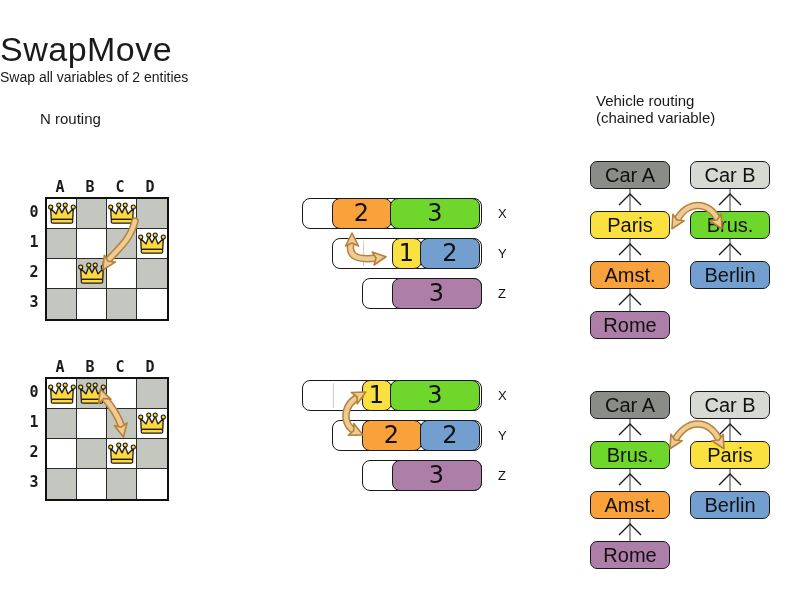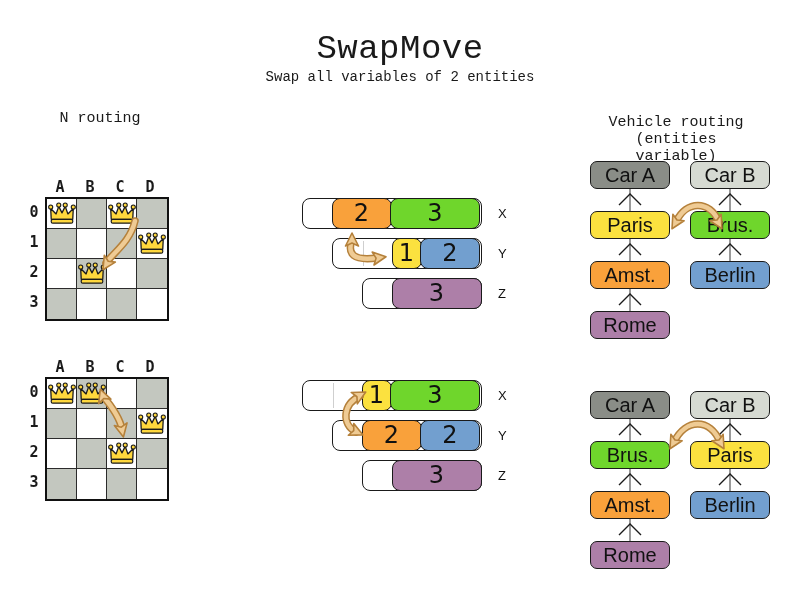--- a/index.html
+++ b/index.html
@@ -1,19 +1,19 @@
 <!DOCTYPE html>
 <html><head>
 <meta charset="utf-8">
 <style>
   html,body{margin:0;padding:0;background:#ffffff;}
   #stage{position:relative;width:800px;height:600px;background:#ffffff;overflow:hidden;
          font-family:"Liberation Sans",sans-serif;color:#1a1a1a;}
   .abs{position:absolute;}
-  .ctr{text-align:center;font-family:Liberation Mono, monospace;}
+  .ctr{}
   #title{left:0;right:0;top:30px;font-size:34px;letter-spacing:.5px;}
   #subtitle{left:0;right:0;top:69px;font-size:14px;}
   .col-header{font-size:15px;}
   
   .board{position:absolute;border:2px solid #111;box-sizing:content-box;}
   .cell{position:absolute;width:30px;height:30px;box-sizing:border-box;border-right:1px solid #2b2b2b;border-bottom:1px solid #2b2b2b;}
   .cell.last-col{border-right:none;}
   .cell.last-row{border-bottom:none;}
   .board-label{position:absolute;font-family:"DejaVu Sans Mono",monospace;font-weight:bold;font-size:15px;color:#1a1a1a;width:30px;text-align:center;}
   .queen{position:absolute;width:28px;height:26px;}
@@ -30,23 +30,23 @@
   #arrow-layer{left:0;top:0;pointer-events:none;}
 </style>
 </head>
 <body>
 
 <div id="stage">
   <div id="title" class="abs ctr">SwapMove</div>
   <div id="subtitle" class="abs ctr">Swap all variables of 2 entities</div>
 
   <div class="abs ctr col-header" style="left:40px;top:110px;width:120px;">N routing</div>
-  <div class="abs ctr col-header" style="left:596px;top:114px;width:160px;">
+  <div class="abs ctr col-header" style="left:596px;top:92px;width:160px;">
     <div>Vehicle routing</div>
-    <div>(entities variable)</div>
+    <div>(chained variable)</div>
   </div>
 
   <div id="nqueens-before">
       <div class="board" style="left: 45px; top: 197px; width: 120px; height: 120px;">
         <div class="cell" style="left: 0px; top: 0px; background: rgb(255, 255, 255);"></div>
         <div class="cell" style="left: 30px; top: 0px; background: rgb(195, 199, 191);"></div>
         <div class="cell" style="left: 60px; top: 0px; background: rgb(255, 255, 255);"></div>
         <div class="cell last-col" style="left: 90px; top: 0px; background: rgb(195, 199, 191);"></div>
         <div class="cell" style="left: 0px; top: 30px; background: rgb(195, 199, 191);"></div>
         <div class="cell" style="left: 30px; top: 30px; background: rgb(255, 255, 255);"></div>

